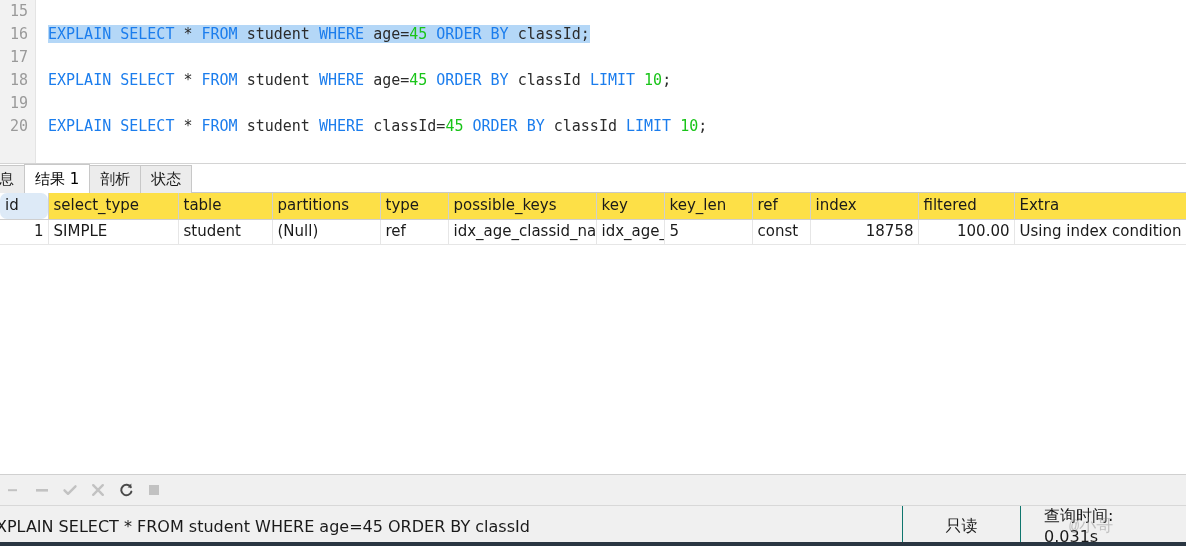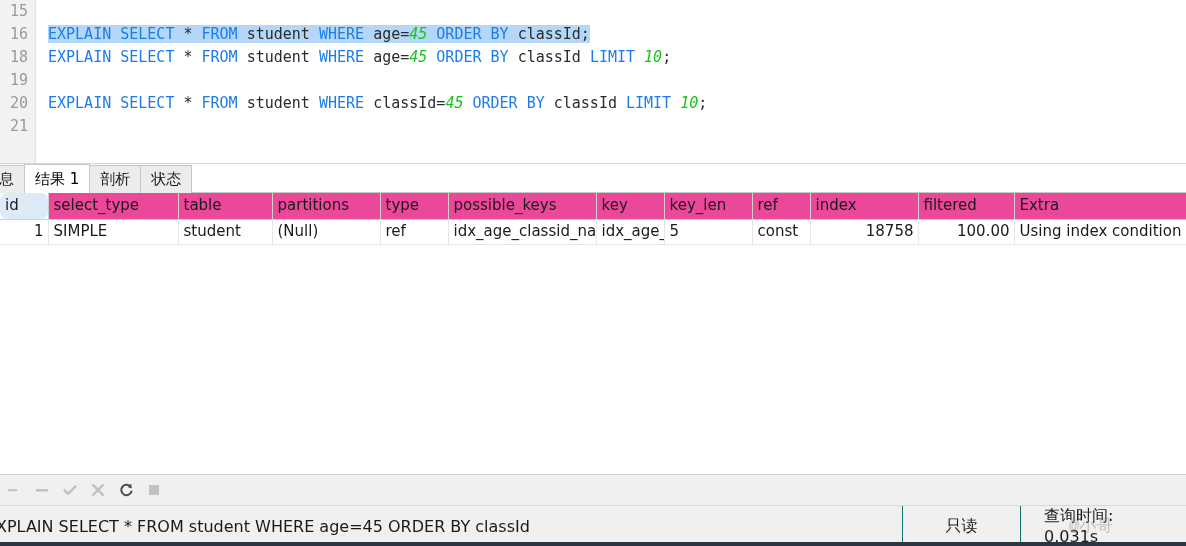--- a/index.html
+++ b/index.html
@@ -72,21 +72,21 @@
     left: 48px;
     top: 0;
     line-height: 23px;
     white-space: pre;
     color: #2b2b2b;
   }
   .code-text.sel > .selwrap {
     background: #b4d7f7;
   }
   .kw { color: #1b7ded; margin-top: 12px; }
-  .num { color: #19c419; font-style: italic; }
+  .num { color: #19c419; }
   .pl  { color: #2b2b2b; }
   .punct { color: #2b2b2b; }
 
   
   .result-pane {
     flex: 1 1 auto;
     display: flex;
     flex-direction: column;
     min-height: 0;
     border-top: 1px solid #d4d4d4;
@@ -155,21 +155,21 @@
     font-family: "DejaVu Sans", "Liberation Sans", sans-serif;
   }
   table.grid th {
     font-weight: normal;
     font-size: 15px;
     color: #1a1a1a;
     text-align: left;
     padding: 2px 4px 3px 5px;
     height: 26px;
     box-sizing: border-box;
-    background: #ec4899;
+    background: #fde047;
     border-right: 1px solid #cfcfcf;
     border-bottom: 1px solid #cfcfcf;
     overflow: hidden;
     white-space: nowrap;
   }
   table.grid th.selcol { background: #ddeaf7; border-radius: 7px; }
   table.grid td {
     font-size: 15px;
     color: #1a1a1a;
     padding: 2px 4px 3px 5px;
@@ -262,24 +262,24 @@
 </head>
 <body>
 
 <div class="app">
 
   <div class="editor">
     <div class="gutter"></div>
     <div class="code-lines" id="code-lines">
         <div class="code-line"><div class="ln">15</div><div class="code-text"><span class="selwrap"></span></div></div>
         <div class="code-line"><div class="ln">16</div><div class="code-text sel"><span class="selwrap"><span class="kw">EXPLAIN</span><span class="pl"> </span><span class="kw">SELECT</span><span class="pl"> </span><span class="pl">*</span><span class="pl"> </span><span class="kw">FROM</span><span class="pl"> </span><span class="pl">student</span><span class="pl"> </span><span class="kw">WHERE</span><span class="pl"> </span><span class="pl">age=</span><span class="num">45</span><span class="pl"> </span><span class="kw">ORDER</span><span class="pl"> </span><span class="kw">BY</span><span class="pl"> </span><span class="pl">classId</span><span class="punct">;</span></span></div></div>
+        <div class="code-line"><div class="ln">17</div><div class="code-text"><span class="selwrap"></span></div></div>
         <div class="code-line"><div class="ln">18</div><div class="code-text"><span class="selwrap"><span class="kw">EXPLAIN</span><span class="pl"> </span><span class="kw">SELECT</span><span class="pl"> </span><span class="pl">*</span><span class="pl"> </span><span class="kw">FROM</span><span class="pl"> </span><span class="pl">student</span><span class="pl"> </span><span class="kw">WHERE</span><span class="pl"> </span><span class="pl">age=</span><span class="num">45</span><span class="pl"> </span><span class="kw">ORDER</span><span class="pl"> </span><span class="kw">BY</span><span class="pl"> </span><span class="pl">classId</span><span class="pl"> </span><span class="kw">LIMIT</span><span class="pl"> </span><span class="num">10</span><span class="punct">;</span></span></div></div>
         <div class="code-line"><div class="ln">19</div><div class="code-text"><span class="selwrap"></span></div></div>
         <div class="code-line"><div class="ln">20</div><div class="code-text"><span class="selwrap"><span class="kw">EXPLAIN</span><span class="pl"> </span><span class="kw">SELECT</span><span class="pl"> </span><span class="pl">*</span><span class="pl"> </span><span class="kw">FROM</span><span class="pl"> </span><span class="pl">student</span><span class="pl"> </span><span class="kw">WHERE</span><span class="pl"> </span><span class="pl">classId=</span><span class="num">45</span><span class="pl"> </span><span class="kw">ORDER</span><span class="pl"> </span><span class="kw">BY</span><span class="pl"> </span><span class="pl">classId</span><span class="pl"> </span><span class="kw">LIMIT</span><span class="pl"> </span><span class="num">10</span><span class="punct">;</span></span></div></div>
-        <div class="code-line"><div class="ln">21</div><div class="code-text"><span class="selwrap"></span></div></div>
       </div>
   </div>
 
   <div class="result-pane">
 
     <div class="tabstrip" id="tabstrip">
         <div class="tab first">息</div>
         <div class="tab active">结果 1</div>
         <div class="tab">剖析</div>
         <div class="tab">状态</div>

